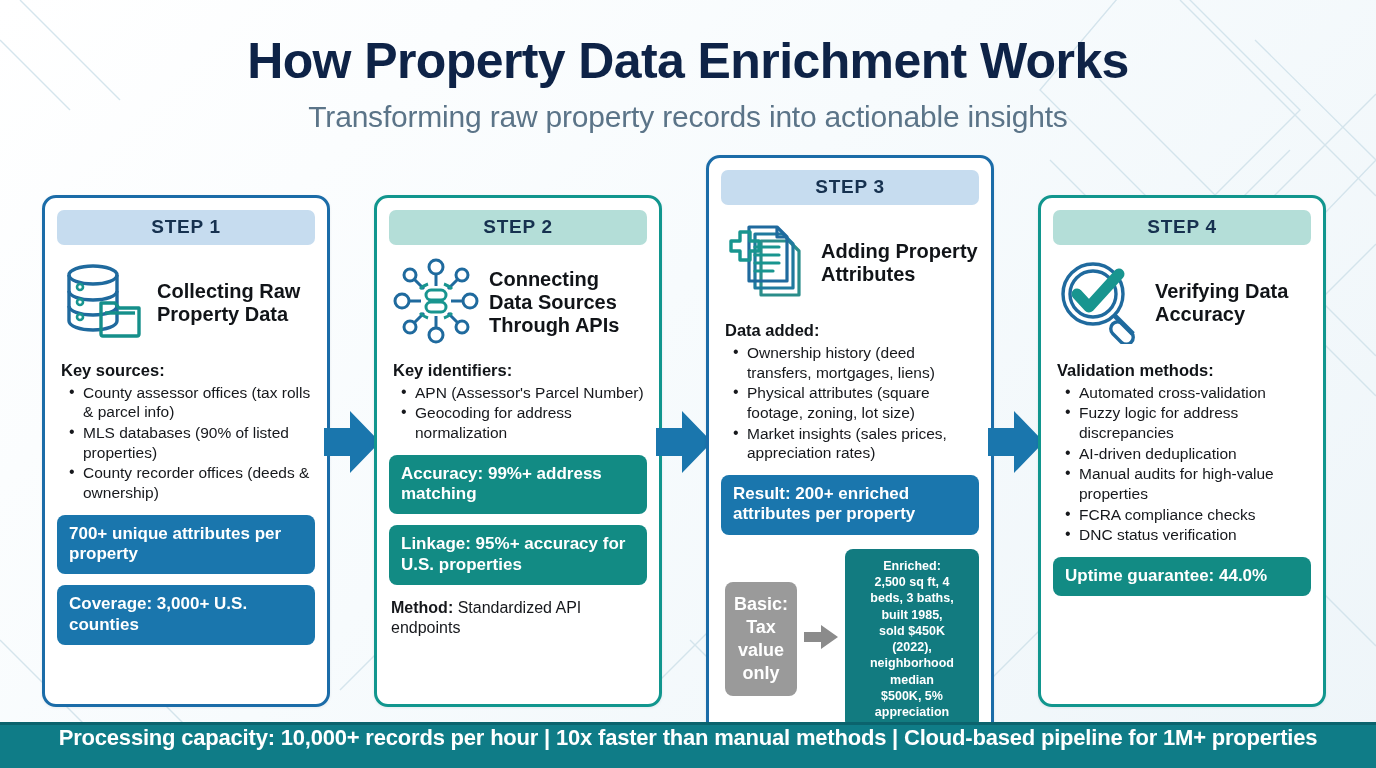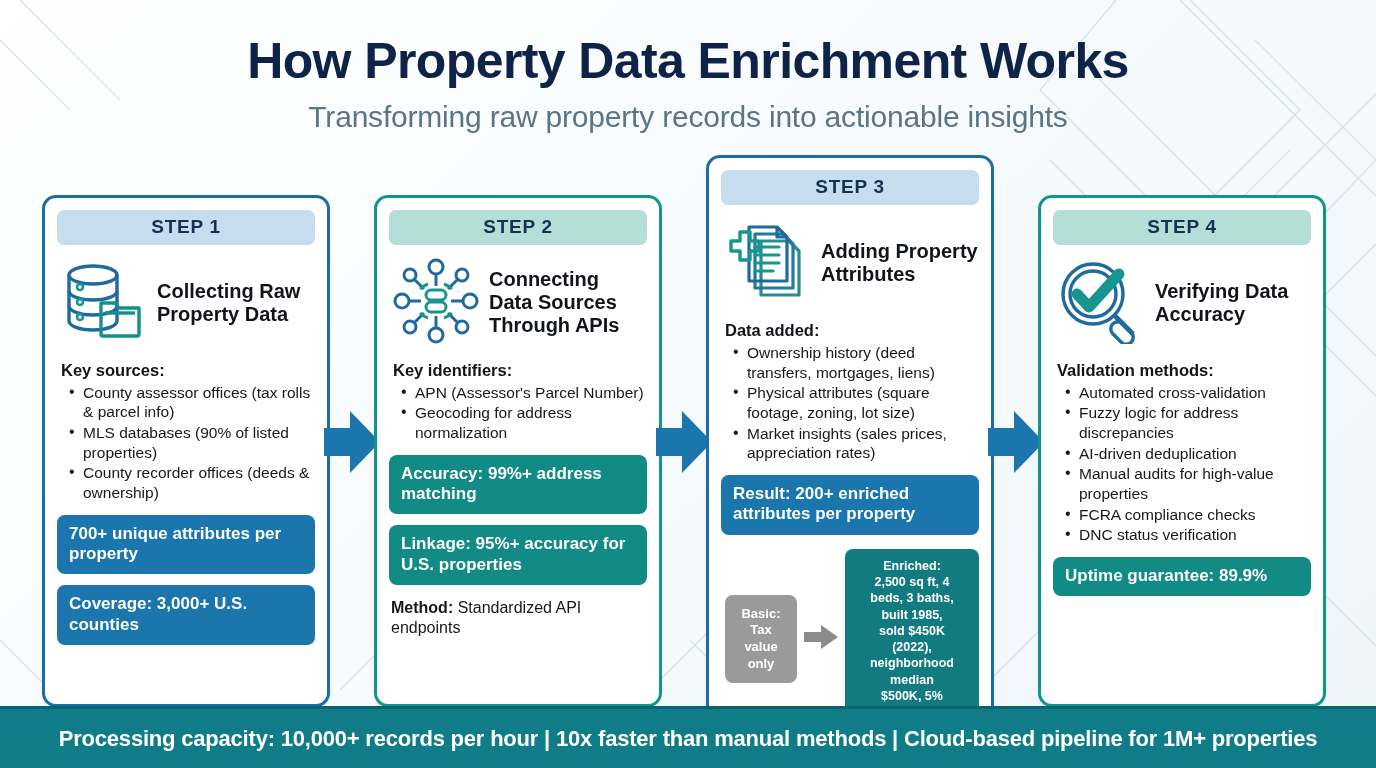--- a/index.html
+++ b/index.html
@@ -157,21 +157,21 @@
     display: flex;
     align-items: center;
     gap: 7px;
     margin-top: 14px;
     padding-left: 4px;
   }
   .compare-basic {
     background: #9a9a9a;
     color: #ffffff;
     border-radius: 8px;
-    font-size: 13px;
+    font-size: 18px;
     font-weight: bold;
     text-align: center;
     line-height: 1.28;
     padding: 11px 7px;
     width: 72px;
     flex: 0 0 72px;
   }
   .compare-arrow { flex: 0 0 auto; }
   .compare-enriched {
     background: #127b80;
@@ -185,24 +185,23 @@
     flex: 1 1 auto;
   }
 
   .spacer { flex: 1 1 auto; }
 
   
   #footer-bar {
     position: absolute;
     left: 0; bottom: 0;
     width: 1376px;
-    height: 62px;
+    height: 46px;
     background: #0f7c87;
     display: flex;
-    align-items: center;
     justify-content: center;
     z-index: 3;
     border-top: 3px solid #0b636d;
   }
   #footer-text {
     color: #ffffff;
     font-size: 22px;
     font-weight: bold;
     letter-spacing: -0.2px;
   }
@@ -401,21 +400,21 @@
     </div>
     <div class="section-label">Validation methods:</div>
     <ul class="bullets">
       <li>Automated cross-validation</li>
       <li>Fuzzy logic for address discrepancies</li>
       <li>AI-driven deduplication</li>
       <li>Manual audits for high-value properties</li>
       <li>FCRA compliance checks</li>
       <li>DNC status verification</li>
     </ul>
-    <div class="pill teal">Uptime guarantee: 89.9%</div>
+    <div class="pill teal">Uptime guarantee: 44.0%</div>
     <div class="spacer"></div>
   </div>
 
 </div>
 
 <div id="footer-bar">
   <div id="footer-text">Processing capacity: 10,000+ records per hour | 10x faster than manual methods | Cloud-based pipeline for 1M+ properties</div>
 </div>
 
 </body></html>

